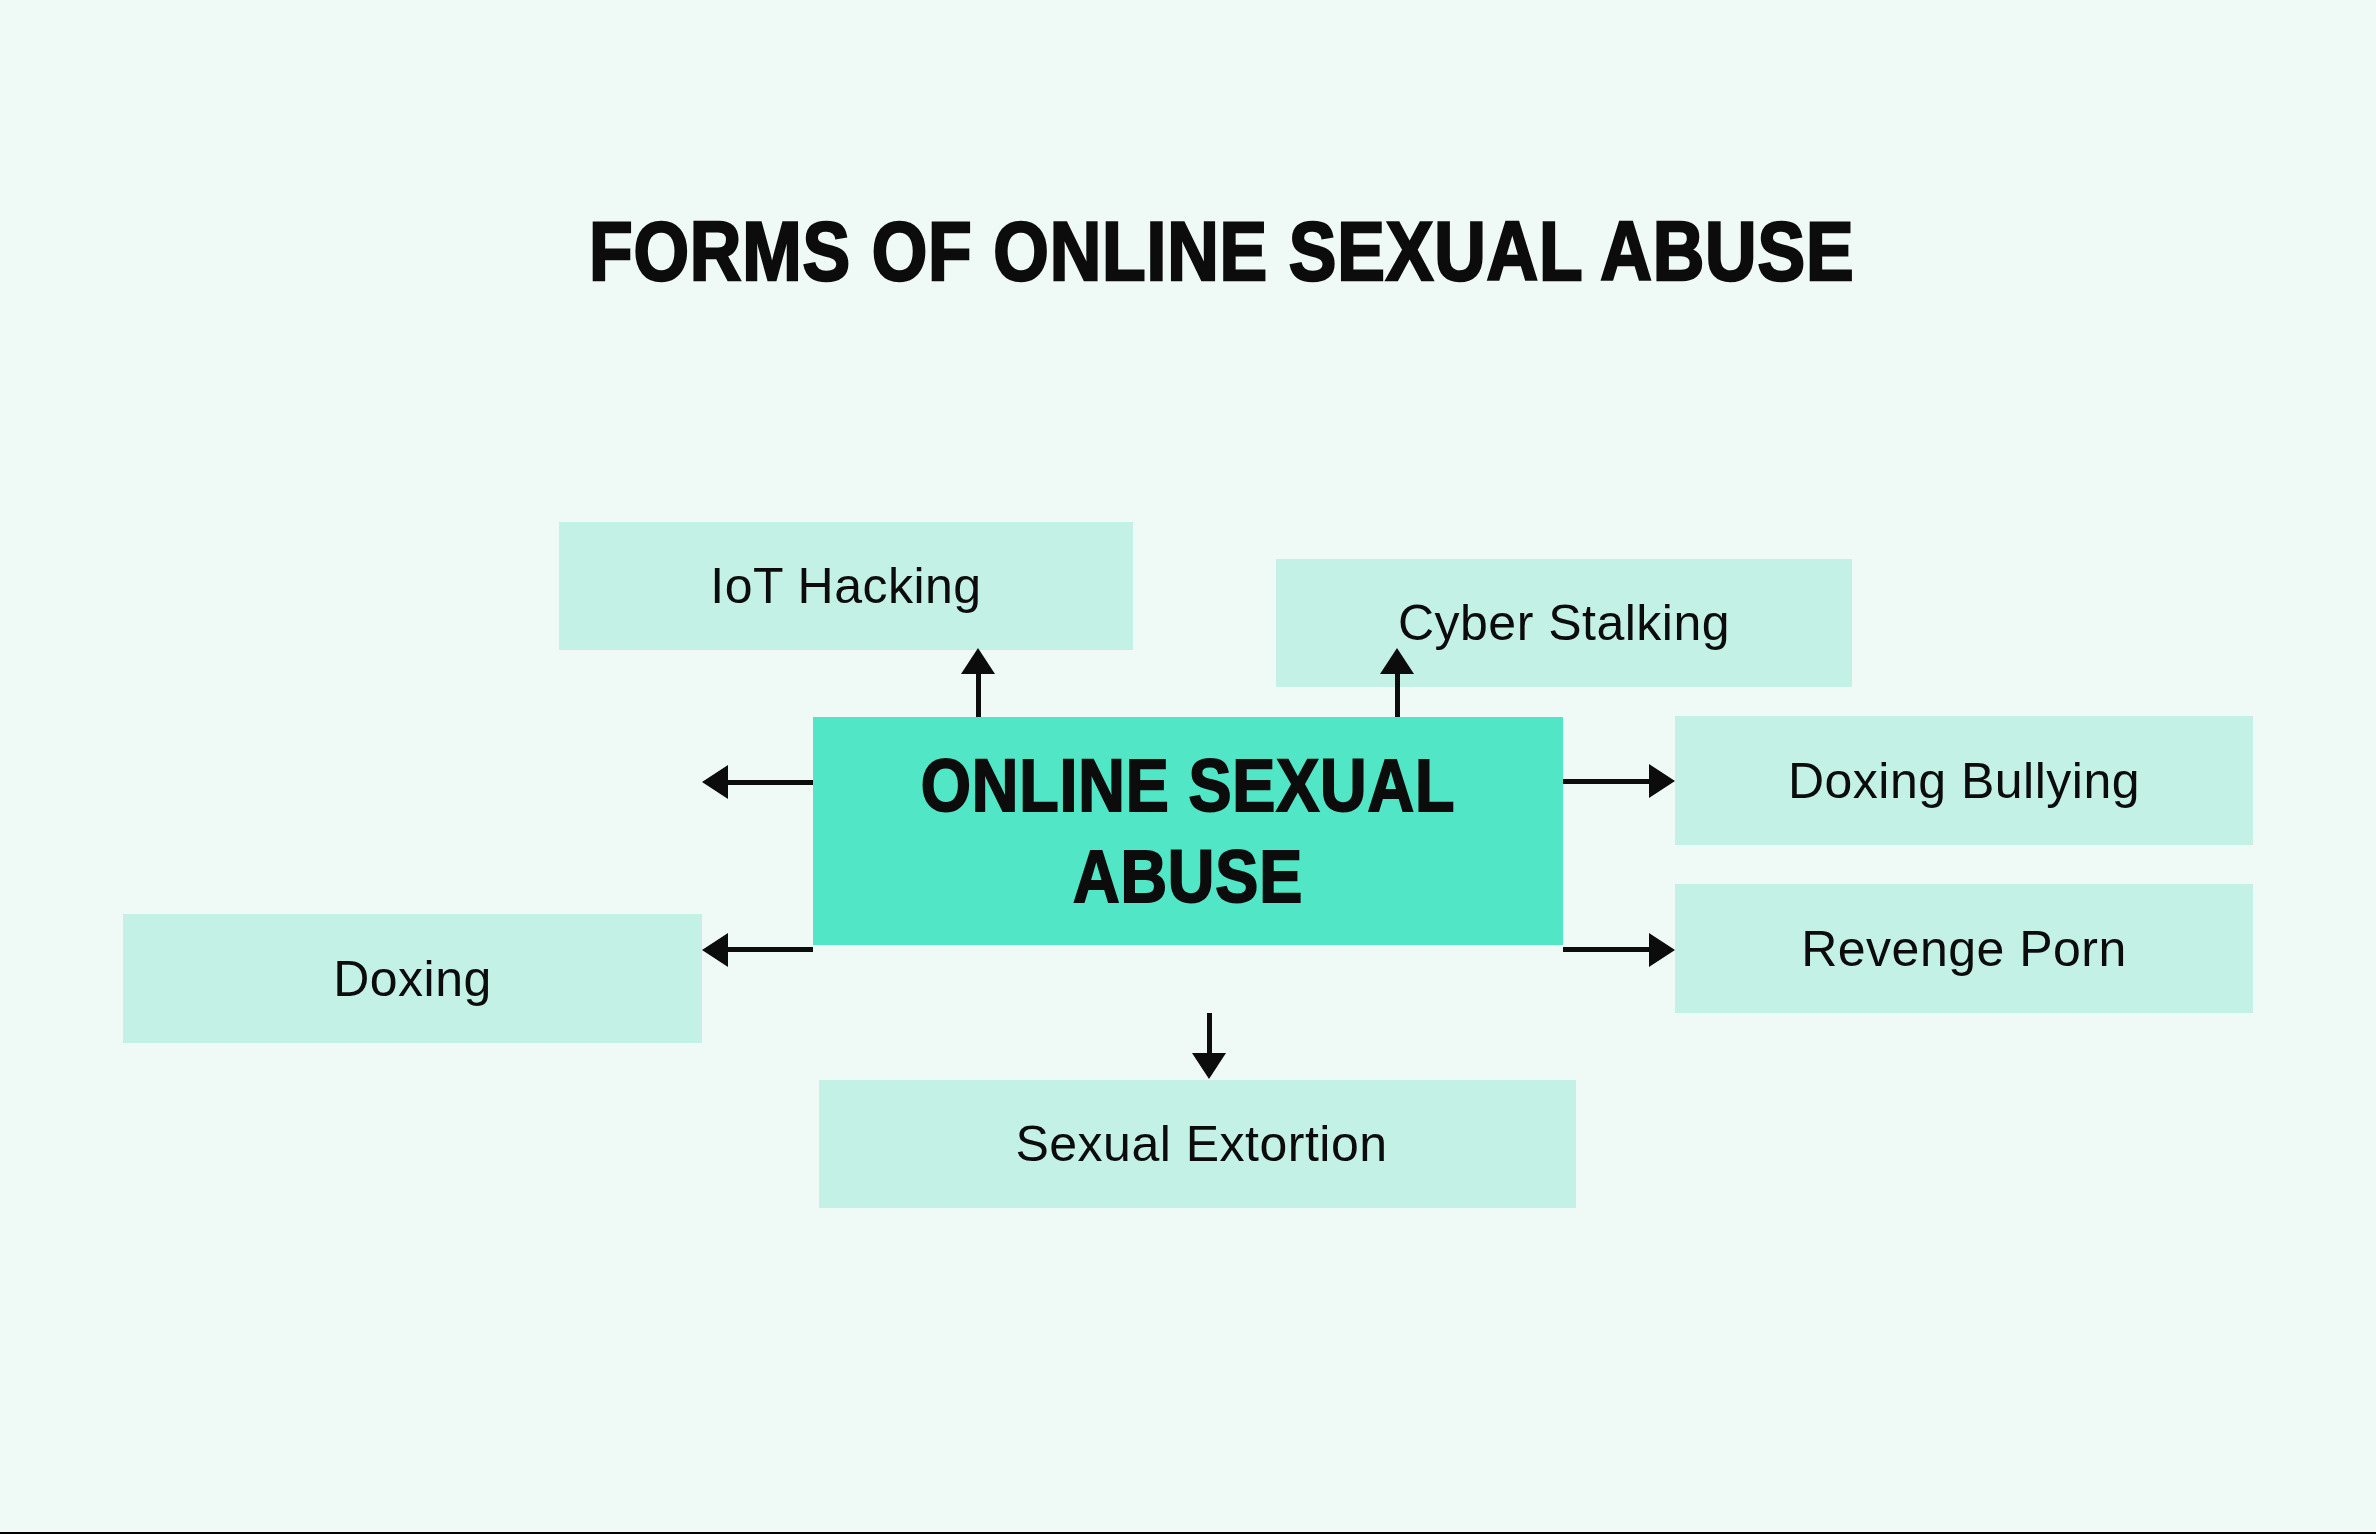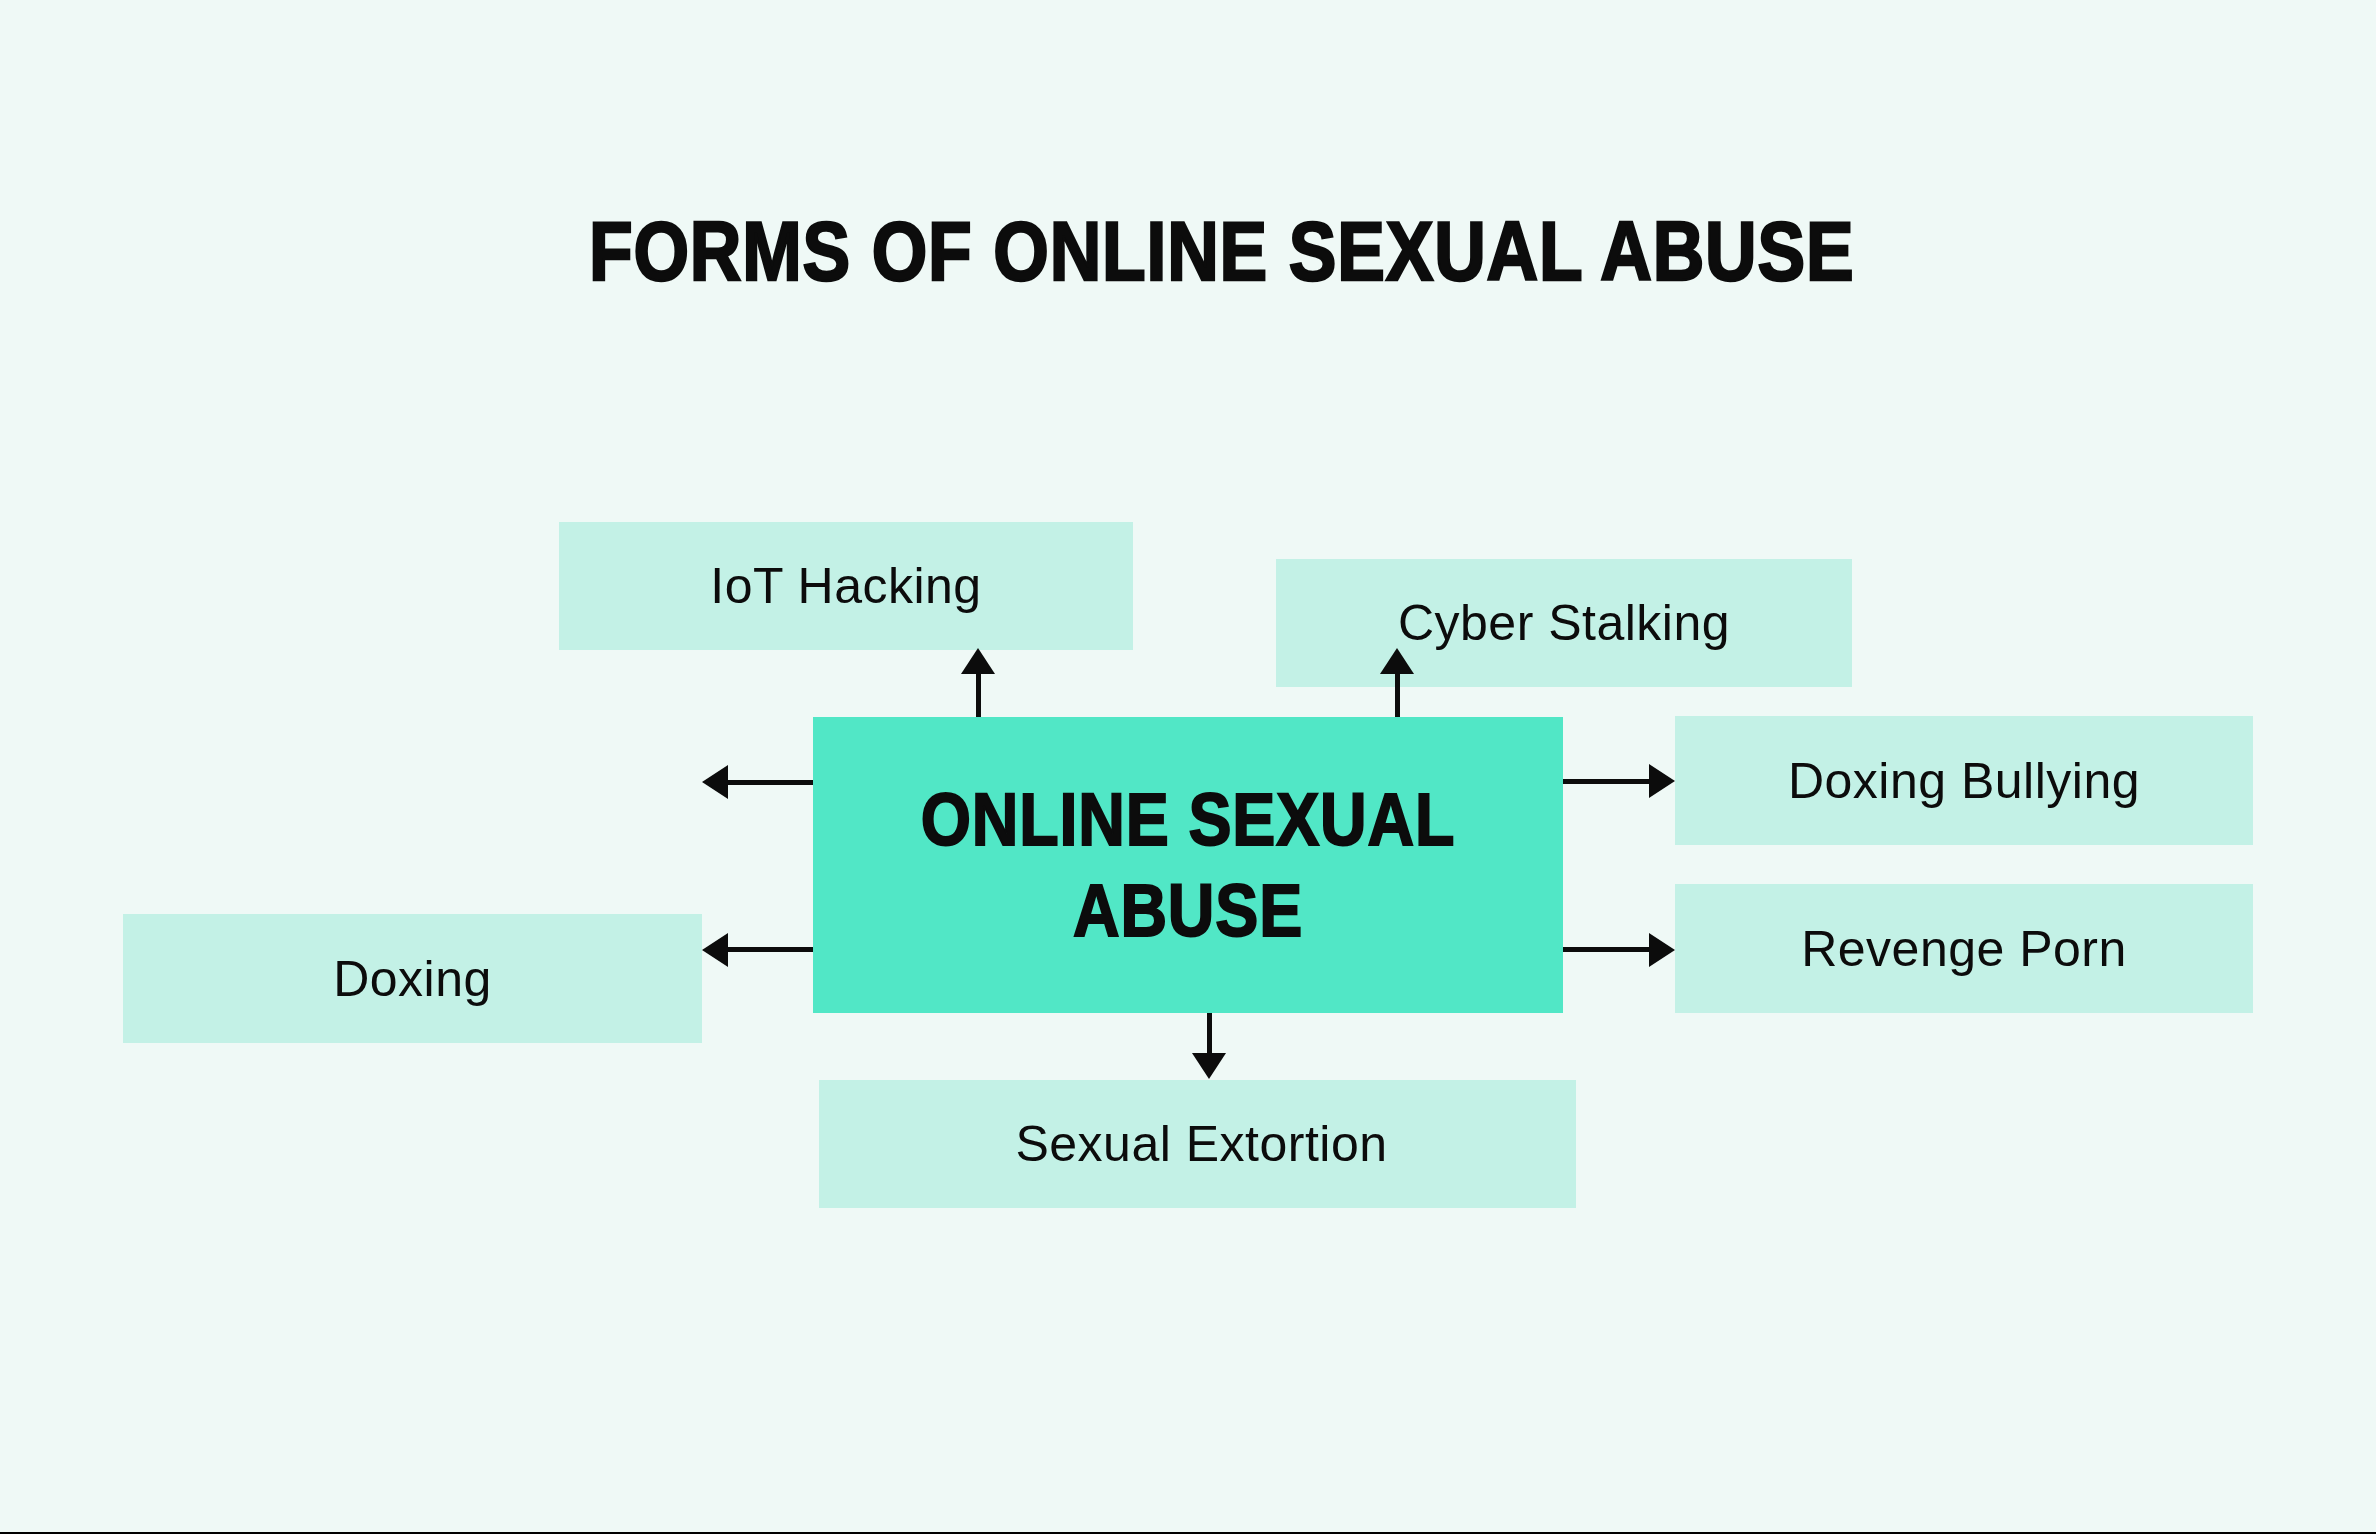--- a/index.html
+++ b/index.html
@@ -79,21 +79,21 @@
   </div>
 
   <div class="node" style="left:1675px; top:884px; width:578px; height:129px;">
     <span>Revenge Porn</span>
   </div>
 
   <div class="node" style="left:819px; top:1080px; width:749px; height:128px;padding-left:8px;">
     <span>Sexual Extortion</span>
   </div>
 
-  <div class="node central" style="left:813px; top:717px; width:750px; height:296px;">
+  <div class="node central" style="left:813px; top:717px; width:750px; height:228px;">
     <span class="condensed">ONLINE SEXUAL ABUSE</span>
   </div>
 
   <div>
     <div class="shaft" style="left:976px; top:674px; width:5px; height:43px;"></div>
     <div class="head up" style="left:961px; top:648px;"></div>
   </div>
 
   <div>
     <div class="shaft" style="left:1395px; top:674px; width:5px; height:43px;"></div>

